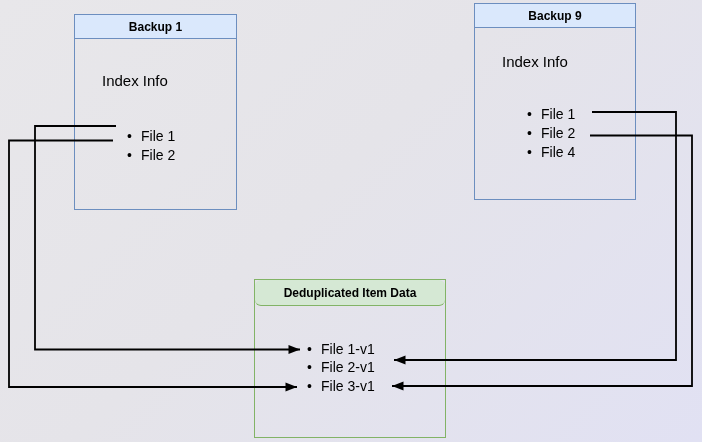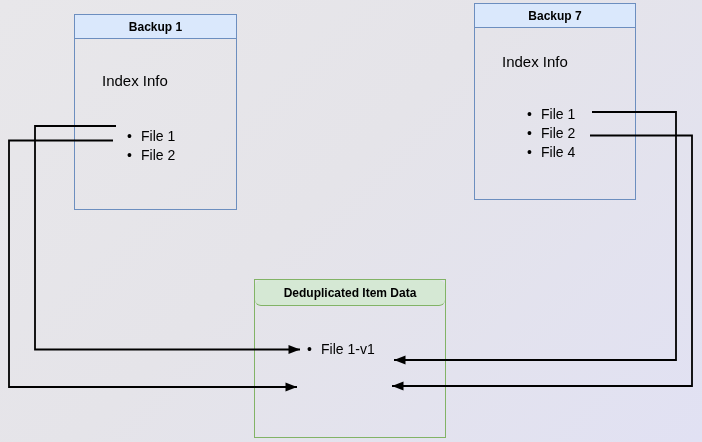--- a/index.html
+++ b/index.html
@@ -85,33 +85,35 @@
   <div class="node blue" id="backup1">
     <div class="node-header">Backup 1</div>
     <div class="subtitle">Index Info</div>
     <ul class="files">
       <li>File 1</li>
       <li>File 2</li>
     </ul>
   </div>
 
   <div class="node blue" id="backup2">
-    <div class="node-header">Backup 7</div>
+    <div class="node-header">Backup 9</div>
     <div class="subtitle">Index Info</div>
     <ul class="files">
       <li>File 1</li>
       <li>File 2</li>
       <li>File 4</li>
     </ul>
   </div>
 
   <div class="node green" id="dedup">
     <div class="node-header">Deduplicated Item Data</div>
     <ul class="files">
       <li>File 1-v1</li>
+      <li>File 2-v1</li>
+      <li>File 3-v1</li>
     </ul>
   </div>
 
   <svg class="connectors" viewBox="0 0 702 442" xmlns="http://www.w3.org/2000/svg">
     <defs>
       <marker id="arrow" markerUnits="userSpaceOnUse" markerWidth="13" markerHeight="10" refX="12" refY="5" orient="auto">
         <path d="M0.5,0.5 L12,5 L0.5,9.5 Z" fill="#000000"></path>
       </marker>
     </defs>
     <polyline points="116,126 35,126 35,349.5 300,349.5" fill="none" stroke="#000000" stroke-width="1.8" marker-end="url(#arrow)"></polyline>

